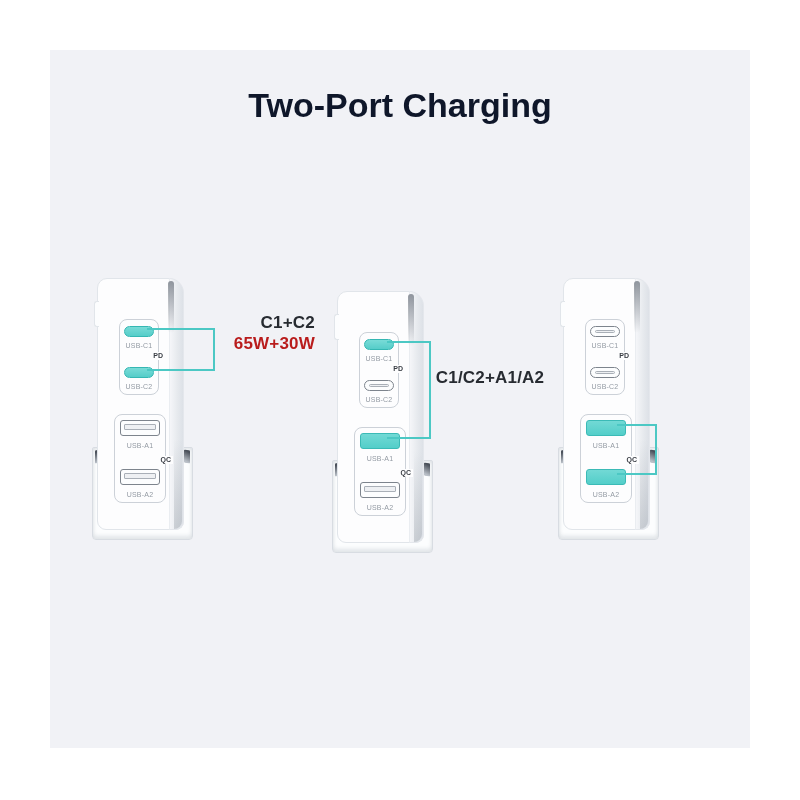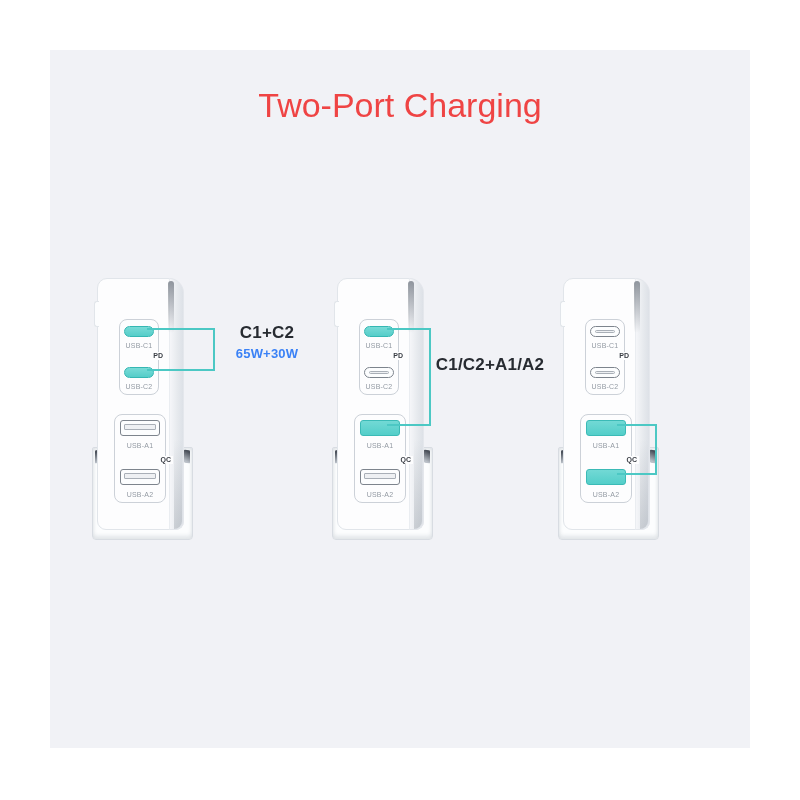--- a/index.html
+++ b/index.html
@@ -7,27 +7,27 @@
   .scene {
     position:relative; width:800px; height:800px; overflow:hidden;
     font-family:"Liberation Sans", sans-serif; background:#ffffff;
   }
   .card {
     position:absolute; left:50px; top:50px; width:700px; height:698px;
     background:#f1f2f6;
   }
   .title {
     position:absolute; left:0; right:0; top:86px; text-align:center;
-    font-size:34px; font-weight:400; color:#ef4444; letter-spacing:0px;
+    font-size:34px; font-weight:700; color:#0f172a; letter-spacing:0px;
   }
 
   
   .charger { position:absolute; width:320px; height:270px; }
   .g1 { left:92px;  top:278px; }
-  .g2 { left:332px; top:278px; }
+  .g2 { left:332px; top:291px; }
   .g3 { left:558px; top:278px; }
 
   
   .stand {
     position:absolute; left:0; top:169px; width:101px; height:93px;
     background:#fcfdfe; border:1px solid #d8dce2; border-radius:2px 2px 4px 4px;
     box-shadow: inset 0 -3px 4px rgba(175,182,192,.35), inset 0 2px 3px rgba(175,182,192,.25);
   }
   .notch { position:absolute; top:2px; width:6px; height:13px; border-radius:1px; }
   .notch-l { left:2px;  background:linear-gradient(160deg,#4a505a 15%, #b9bfc7 85%); transform:skewY(-8deg); }
@@ -99,25 +99,25 @@
   .port.a.hl { background:linear-gradient(180deg,#72d9d5,#53cec9); border-color:#3bbab6; }
 
   
   .bracket { position:absolute; border:2px solid #4cc8c4; border-left:0; }
   .g1 .bracket { left:55px; top:50px;  width:68px; height:43px; }
   .g2 .bracket { left:55px; top:50px;  width:44px; height:98px; }
   .g3 .bracket { left:59px; top:146px; width:40px; height:51px; }
 
   
   .callout { position:absolute; text-align:center; }
-  .g1 .callout { left:127px; top:44px;  width:96px; }
+  .g1 .callout { left:127px; top:34px;  width:96px;text-align:right; }
   .g2 .callout { left:96px;  top:76px;  width:124px; }
   .g3 .callout { left:92px;  top:141px; width:96px; }
   .combo { font-size:17px; font-weight:700; color:#272b31; line-height:21px; letter-spacing:.2px; }
-  .power { font-size:13px; font-weight:700; color:#3b82f6; line-height:21px; letter-spacing:.2px; }
+  .power { font-size:17px; font-weight:700; color:#b91c1c; line-height:21px; letter-spacing:.2px; }
 </style>
 </head>
 <body>
 
 <div class="scene">
   <div class="card"></div>
   <div class="title">Two-Port Charging</div>
 
   <div class="charger g1">
     <div class="stand">

